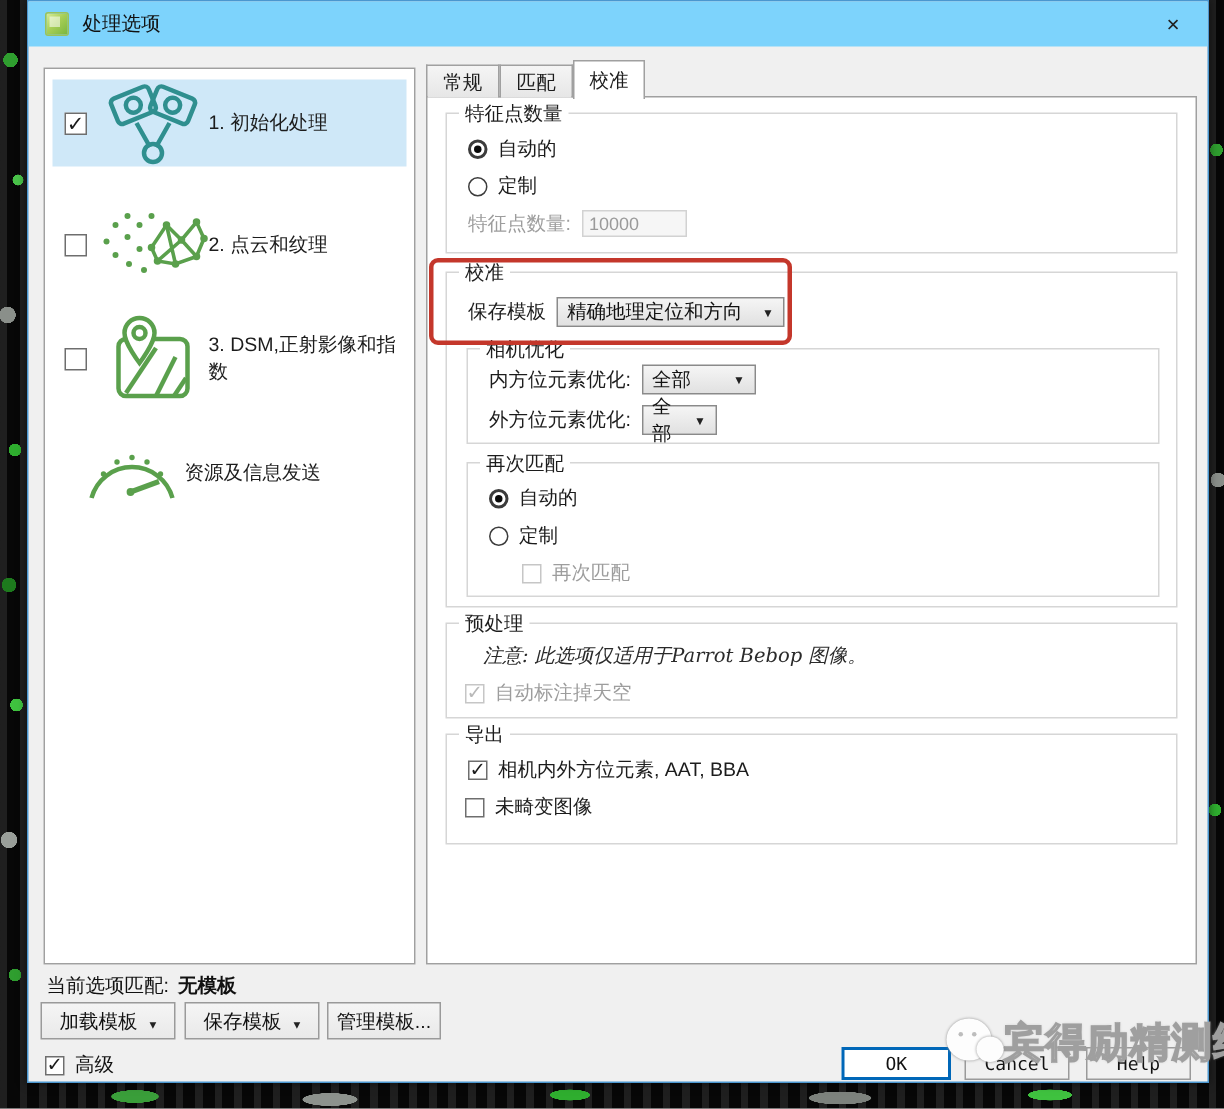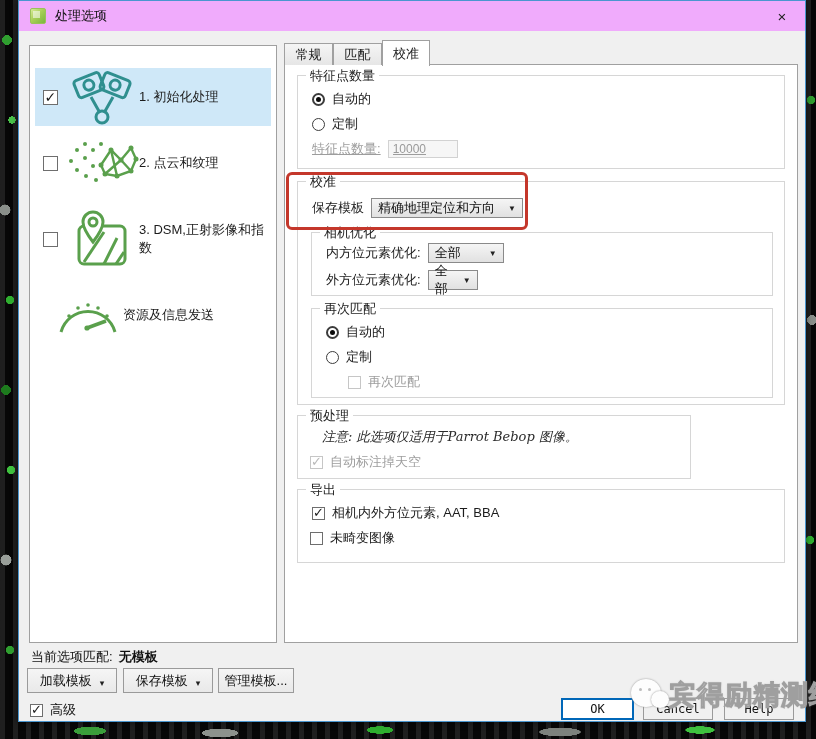--- a/index.html
+++ b/index.html
@@ -24,21 +24,21 @@
       radial-gradient(circle 7px at 811px 100px,#2f9e2f 0 60%, transparent 62%),
       radial-gradient(circle 8px at 812px 320px,#8a8f8a 0 60%, transparent 62%),
       radial-gradient(circle 7px at 810px 540px,#2fae2f 0 60%, transparent 62%),
       repeating-linear-gradient(90deg, rgba(140,140,140,.18) 0 5px, transparent 5px 13px);
   }
   .dialog{
     position:absolute;left:18px;top:0;width:788px;height:722px;
     background:#f0f0f0;border:1px solid #4a96cf;box-sizing:border-box;
     box-shadow:0 0 6px rgba(0,0,0,.55);
   }
-  .titlebar{position:absolute;left:0;top:0;right:0;height:30px;background:#f0abfc;display:flex;align-items:center;}
+  .titlebar{position:absolute;left:0;top:0;right:0;height:30px;background:#7dd3fc;display:flex;align-items:center;}
   .titleicon{width:16px;height:16px;margin-left:11px;border-radius:2px;
     background:linear-gradient(135deg,#d8ec9a 0%,#a8cf57 45%,#7ab63e 100%);
     border:1px solid #9bc25a;box-sizing:border-box;position:relative;}
   .titleicon::after{content:"";position:absolute;left:2px;top:2px;width:7px;height:7px;background:rgba(255,255,255,.55);}
   .titletext{margin-left:9px;font-size:13px;color:#111;}
   .closebtn{position:absolute;right:10px;top:4px;width:26px;height:22px;display:flex;align-items:center;justify-content:center;font-size:15px;color:#222;cursor:default;}
 
   
   .sidepanel{position:absolute;left:10px;top:44px;width:248px;height:598px;background:#fff;border:1px solid #a0a0a0;box-sizing:border-box;}
   .siderow{position:absolute;left:5px;right:5px;height:58px;display:flex;align-items:center;}
@@ -108,21 +108,21 @@
 <div class="dialog">
 
   <div class="titlebar">
     <div class="titleicon"></div>
     <div class="titletext">处理选项</div>
     <div class="closebtn">×</div>
   </div>
 
   <div class="sidepanel">
 
-    <div class="siderow selected" style="top:22px;">
+    <div class="siderow selected" style="top:7px;">
       <span class="cbwrap">
           <span class="cb big checked"></span>
         </span>
       <span class="iconwrap">
         <svg width="70" height="56" viewBox="0 0 70 56">
           <g stroke="#2f8f8f" stroke-width="3" fill="none">
             <g transform="rotate(-22 22 15)">
                 <rect x="8" y="7" width="27" height="18" rx="3"></rect>
                 <circle cx="21.5" cy="16" r="5"></circle>
               </g>
@@ -231,21 +231,21 @@
     <div class="groupbox" style="left:12px;top:10px;width:488px;height:94px;">
       <span class="grouplabel">特征点数量</span>
       <div class="row first">
         <span class="radio checked"></span>
         <span>自动的</span>
       </div>
       <div class="row">
         <span class="radio"></span>
         <span>定制</span>
       </div>
-      <div class="row dim" style="text-decoration:underline;">
+      <div class="row dim" style="">
         <span>特征点数量:</span>
         <input class="numinput" disabled="" value="10000" style="">
       </div>
     </div>
 
     <div class="groupbox" style="left:12px;top:116px;width:488px;height:224px;">
       <span class="grouplabel">校准</span>
       <div class="row first" style="margin-top:16px;">
         <span>保存模板</span>
         <span class="dd" style="width:152px;">
@@ -284,21 +284,21 @@
         </div>
         <div class="row dim" style="margin-left:36px;">
           <span class="cb disabled"></span>
           <span>再次匹配</span>
         </div>
       </div>
     </div>
 
     <div class="redbox"></div>
 
-    <div class="groupbox" style="left:12px;top:350px;width:394px;height:64px;">
+    <div class="groupbox" style="left:12px;top:350px;width:488px;height:64px;">
       <span class="grouplabel">预处理</span>
       <div class="note">注意: 此选项仅适用于Parrot Bebop 图像。</div>
       <div class="row dim" style="margin-left:12px;">
         <span class="cb disabled checked"></span>
         <span>自动标注掉天空</span>
       </div>
     </div>
 
     <div class="groupbox" style="left:12px;top:424px;width:488px;height:74px;">
       <span class="grouplabel">导出</span>

